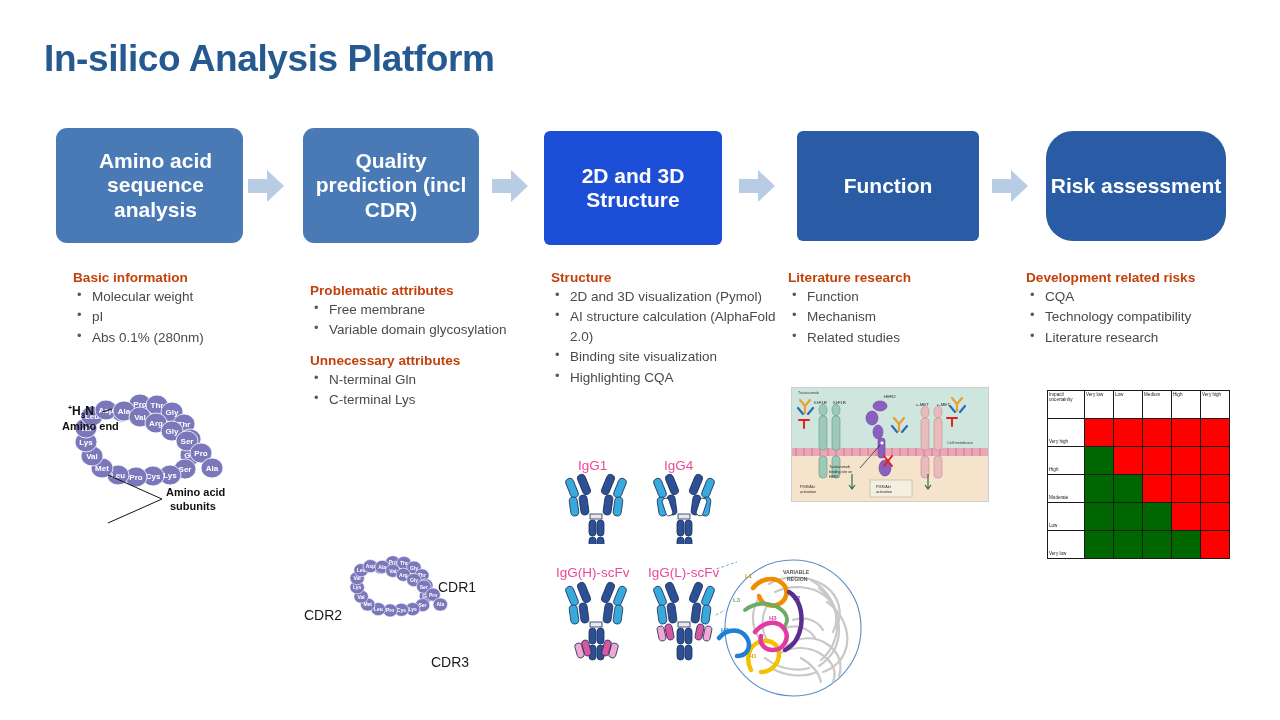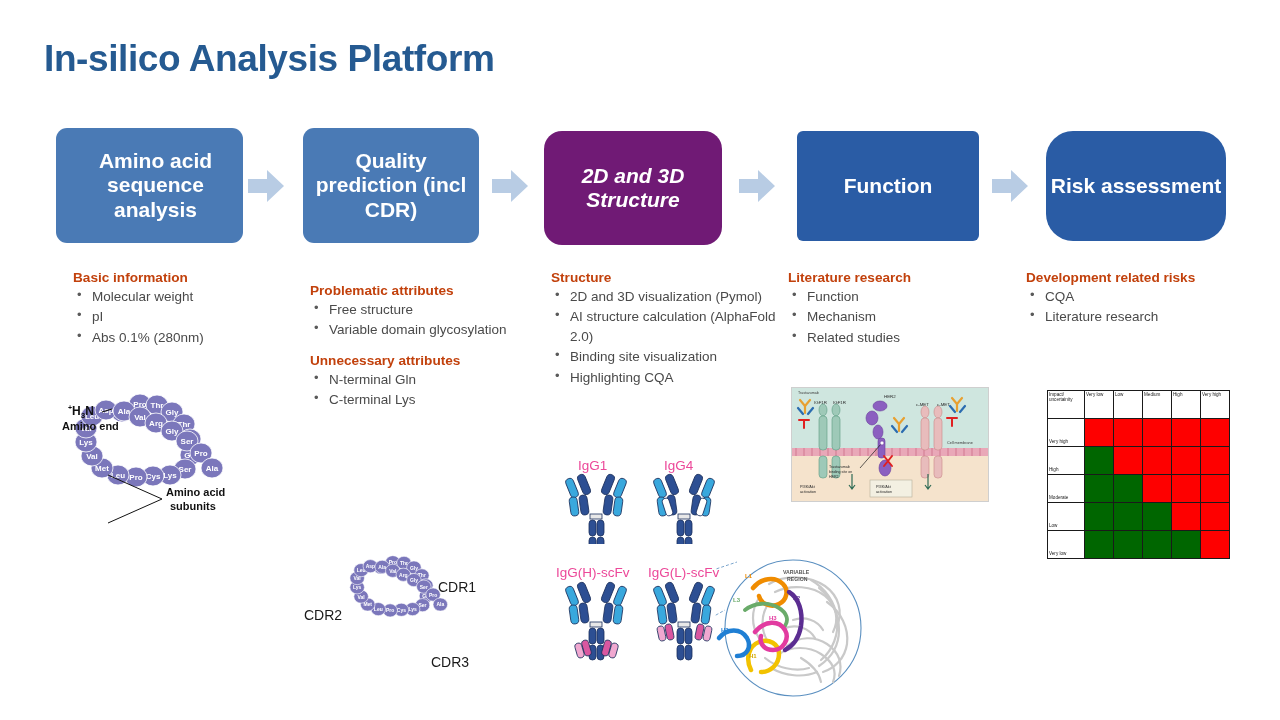--- a/index.html
+++ b/index.html
@@ -17,21 +17,21 @@
     letter-spacing:-0.4px;
   }
 
   
   .flow-box{
     display:flex;align-items:center;justify-content:center;
     text-align:center;color:#ffffff;font-weight:bold;
     line-height:1.16;
   }
   .flow-box.light{background:#4a7ab5;border-radius:11px;}
-  .flow-box.mid{background:#701a75;border-radius:18px;font-style:italic;}
+  .flow-box.mid{background:#1d4ed8;border-radius:6px;}
   .flow-box.deep{background:#2a5ca5;border-radius:6px;}
 
   #box-0{left:56px;top:128px;width:175px;height:115px;font-size:21px;padding-left:12px;}
   #box-1{left:303px;top:128px;width:176px;height:115px;font-size:21px;}
   #box-2{left:544px;top:131px;width:178px;height:114px;font-size:21px;}
   #box-3{left:797px;top:131px;width:182px;height:110px;font-size:21px;}
   #box-4{left:1046px;top:131px;width:180px;height:110px;font-size:21px;border-radius:27px;}
 
   
   .flow-arrow{width:40px;height:40px;}
@@ -146,21 +146,21 @@
       <li>pI</li>
       <li>Abs 0.1% (280nm)</li>
     </ul>
   </div>
 </div>
 
 <div class="abs col" id="col-1">
   <div class="blk">
     <h4>Problematic attributes</h4>
     <ul>
-      <li>Free structure</li>
+      <li>Free membrane</li>
       <li>Variable domain glycosylation</li>
     </ul>
   </div>
   <div class="blk">
     <h4>Unnecessary attributes</h4>
     <ul>
       <li>N-terminal Gln</li>
       <li>C-terminal Lys</li>
     </ul>
   </div>
@@ -187,20 +187,21 @@
       <li>Related studies</li>
     </ul>
   </div>
 </div>
 
 <div class="abs col" id="col-4">
   <div class="blk">
     <h4>Development related risks</h4>
     <ul>
       <li>CQA</li>
+      <li>Technology compatibility</li>
       <li>Literature research</li>
     </ul>
   </div>
 </div>
 
 <div class="abs" id="aa-chain">
   <svg width="190" height="225" viewBox="0 0 190 225" id="aa-svg">
       <g>
         <ellipse cx="72" cy="44" rx="11" ry="10" fill="#7b77bb" stroke="#ffffff" stroke-width="0.8"></ellipse>
         <text x="72" y="47" text-anchor="middle" font-family="Liberation Sans, sans-serif" font-size="8" font-weight="bold" fill="#ffffff">Gly</text>

